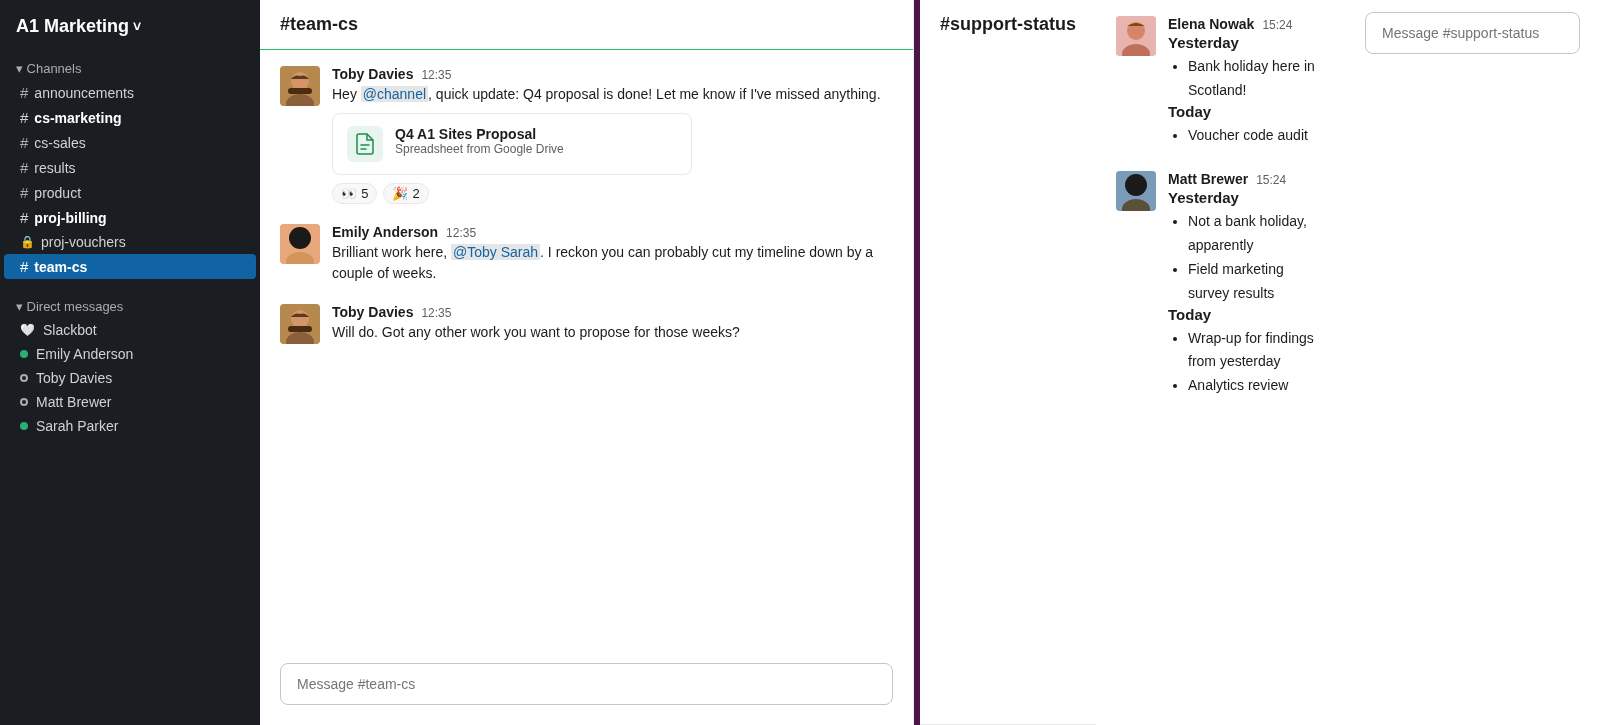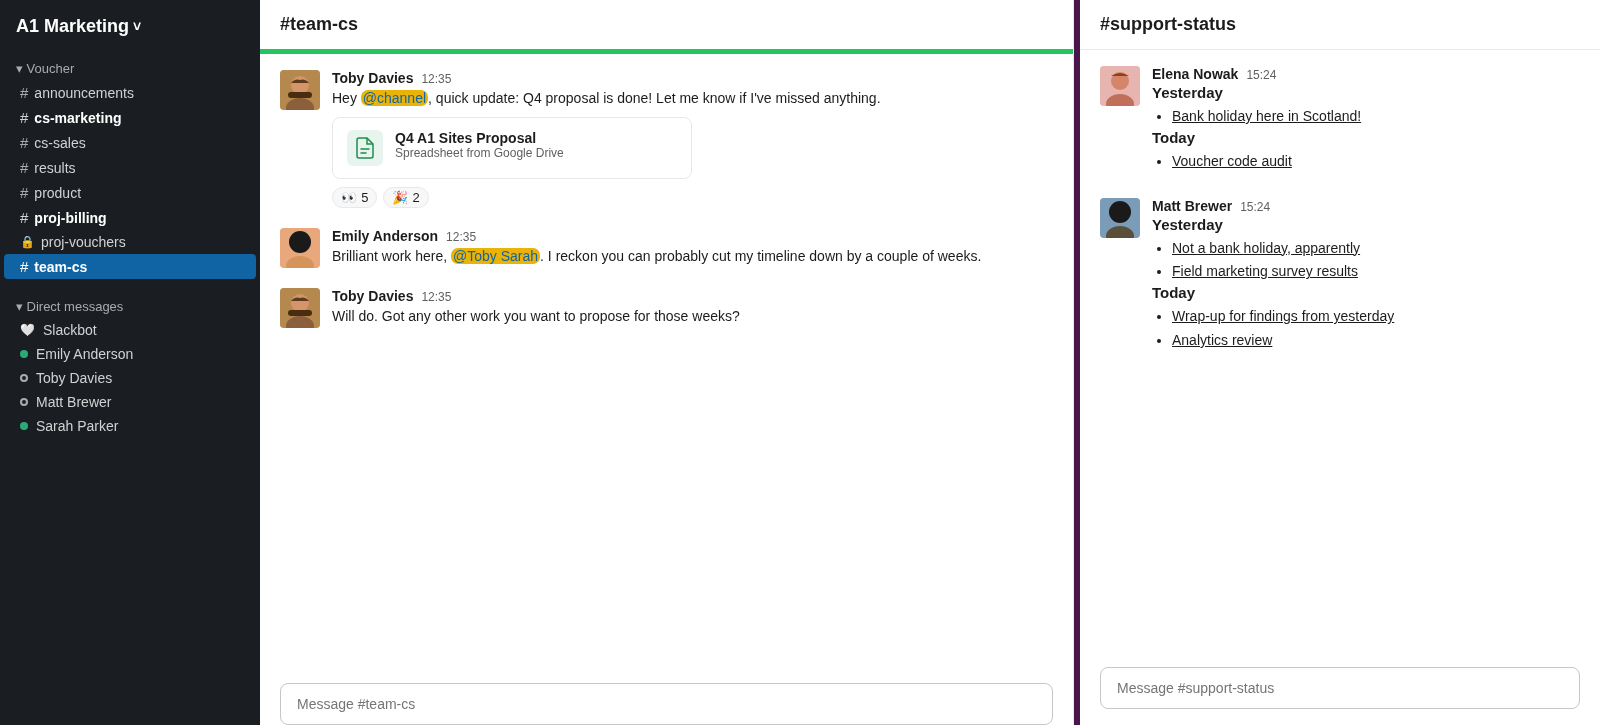--- a/index.html
+++ b/index.html
@@ -85,21 +85,21 @@
     .channel-pane {
       flex: 1;
       display: flex;
       flex-direction: column;
       border-right: 1px solid #e8e8e8;
       height: 100%;
       overflow: hidden;
     }
     .channel-header {
       padding: 14px 20px;
-      border-bottom: 5px solid #22c55e;
+      border-bottom: 1px solid #22c55e;
       font-size: 18px;
       font-weight: 700;
       color: #1d1c1d;
       flex-shrink: 0;
     }
     .messages-area {
       flex: 1;
       overflow-y: auto;
       padding: 16px 20px;
     }
@@ -114,21 +114,21 @@
       background: #ccc;
       overflow: hidden;
       display: flex; align-items: center; justify-content: center;
       font-size: 18px;
     }
     .message-body { flex: 1; }
     .message-meta { display: flex; align-items: baseline; gap: 8px; margin-bottom: 2px; }
     .message-author { font-weight: 700; font-size: 14px; color: #1d1c1d; }
     .message-time { font-size: 12px; color: #616061; }
     .message-text { font-size: 14px; color: #1d1c1d; line-height: 1.5; }
-    .mention { color: #1264a3; background: #eab308; padding: 0 2px; border-radius: 7px; }
+    .mention { color: #1264a3; background: #e5e5e5; padding: 0 2px; border-radius: 1px; }
     .attachment {
       margin-top: 8px;
       border: 1px solid #e8e8e8;
       border-radius: 8px;
       padding: 12px 14px;
       display: flex;
       align-items: flex-start;
       gap: 12px;
       max-width: 360px;
       background: #fff;
@@ -153,21 +153,21 @@
       display: flex; align-items: center; gap: 4px;
       border: 1px solid #e8e8e8;
       border-radius: 20px;
       padding: 2px 8px;
       font-size: 13px;
       cursor: pointer;
       background: #f8f8f8;
       color: #1d1c1d;
     }
     .message-input-area {
-      padding: 12px 20px 0;
+      padding: 12px 20px 20px;
       flex-shrink: 0;
     }
     .message-input {
       width: 100%;
       border: 1px solid #c6c6c7;
       border-radius: 8px;
       padding: 12px 16px;
       font-size: 14px;
       color: #aaa;
       outline: none;
@@ -176,24 +176,24 @@
 
     
     .divider-bar {
       width: 6px;
       background: #4a154b;
       flex-shrink: 0;
     }
 
     
     .support-pane {
-      width: 520px;
+      width: 680px;
       min-width: 400px;
       display: flex;
-      flex-direction: column;
+      flex-direction: row;
       height: 100%;
       overflow: hidden;
     }
     .support-header {
       padding: 14px 20px;
       border-bottom: 1px solid #e8e8e8;
       font-size: 18px;
       font-weight: 700;
       color: #1d1c1d;
       flex-shrink: 0;
@@ -209,38 +209,38 @@
       margin-bottom: 24px;
       align-items: flex-start;
     }
     .status-section-label {
       font-size: 15px;
       font-weight: 700;
       color: #1d1c1d;
       margin-bottom: 4px;
     }
     .status-list { list-style: disc; padding-left: 20px; }
-    .status-list li { font-size: 14px; color: #1d1c1d; line-height: 1.7; text-decoration: underline; }
+    .status-list li { font-size: 14px; color: #1d1c1d; line-height: 1.7; }
     .support-input-area {
       padding: 12px 20px 16px;
       flex-shrink: 0;
     }
   </style>
 </head>
 <body>
 
 <div class="sidebar">
   <div class="sidebar-workspace">
     <span>A1 Marketing</span>
     <span class="chevron">˅</span>
   </div>
 
   <div class="sidebar-section-header">
     <span>▾</span>
-    <span>Voucher</span>
+    <span>Channels</span>
   </div>
 
   <div id="channels-list">
       <div class="sidebar-item">
         <span class="hash">#</span>
         <span>announcements</span>
       </div>
       <div class="sidebar-item bold">
         <span class="hash">#</span>
         <span>cs-marketing</span>

